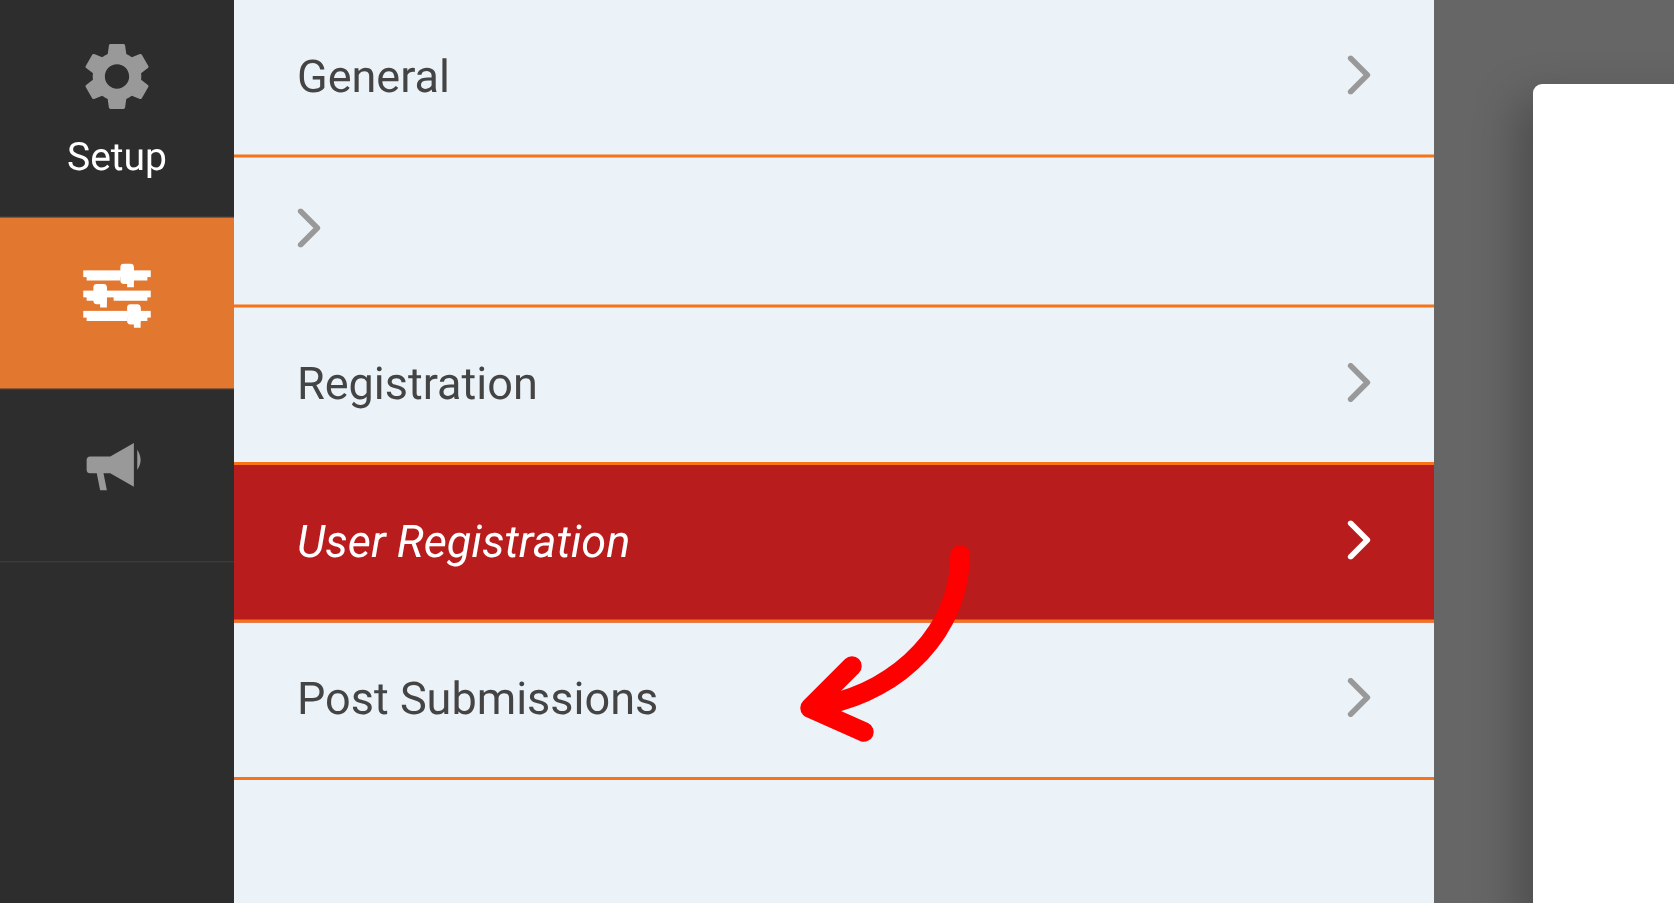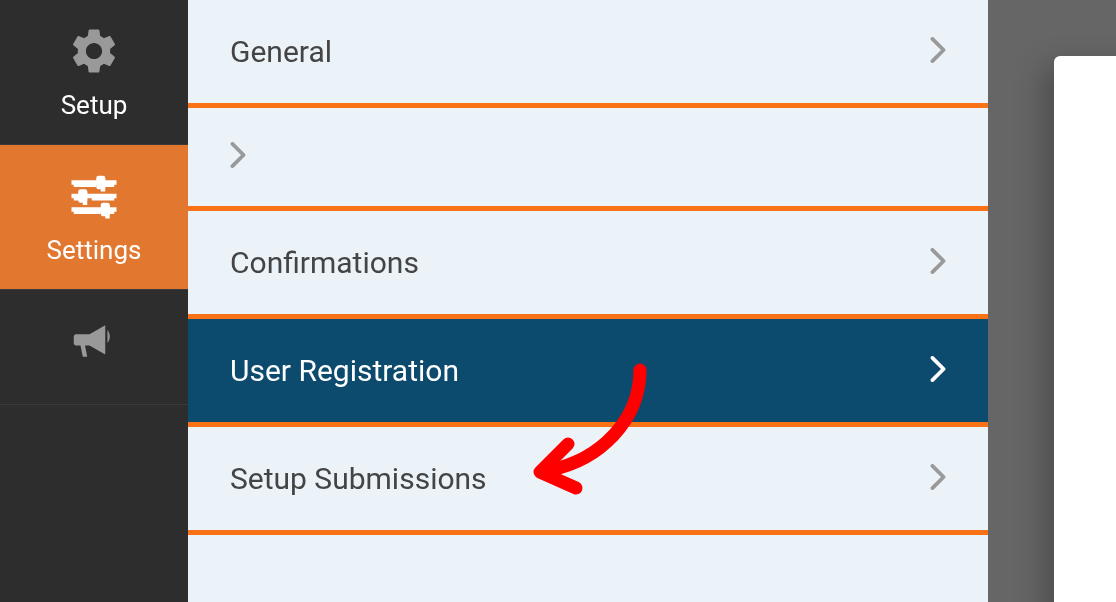--- a/index.html
+++ b/index.html
@@ -9,21 +9,21 @@
       width: 1116px;
       height: 602px;
       overflow: hidden;
       position: relative;
     }
     .container {
       display: flex;
       height: 100%;
     }
     .sidebar {
-      width: 188px;
+      width: 156px;
       background: #2d2d2d;
       display: flex;
       flex-direction: column;
     }
     .sidebar-item {
       display: flex;
       flex-direction: column;
       align-items: center;
       justify-content: center;
       padding: 24px 10px;
@@ -55,30 +55,31 @@
       width: 800px;
       background: #ebf3f9;
       display: flex;
       flex-direction: column;
     }
     .settings-item {
       display: flex;
       align-items: center;
       justify-content: space-between;
       padding: 34px 42px;
-      border-bottom: 5px solid #f97316;
+      border-bottom: 2px solid #f97316;
       cursor: pointer;
     }
     .settings-item .label {
       font-size: 30px;
       font-weight: 400;
       color: #444444;
     }
     .settings-item.selected {
-      background: #0c4a6e;
+      background: #b91c1c;
+      font-style: italic;
     }
     .settings-item.selected .label {
       color: #ffffff;
     }
     .settings-item .chevron svg {
       fill: #999999;
     }
     .settings-item.selected .chevron svg {
       fill: #ffffff;
     }
@@ -125,21 +126,20 @@
         <svg width="54" height="54" viewBox="0 0 24 24">
             <path d="M3 6h10v2H3V6zm14 0h4v2h-4V6zm-2-2h2v6h-2V4zM3 12h4v2H3v-2zm8 0h10v2H11v-2zm-4-2h2v6H7v-2zM3 18h12v2H3v-2zm16 0h2v2h-2v-2zm-2-2h2v6h-2v-6z" fill="#ffffff"></path>
             <rect x="2" y="5" width="20" height="2" fill="#ffffff"></rect>
             <rect x="13" y="3" width="4" height="6" rx="1" fill="#ffffff"></rect>
             <rect x="2" y="11" width="20" height="2" fill="#ffffff"></rect>
             <rect x="5" y="9" width="4" height="6" rx="1" fill="#ffffff"></rect>
             <rect x="2" y="17" width="20" height="2" fill="#ffffff"></rect>
             <rect x="15" y="15" width="4" height="6" rx="1" fill="#ffffff"></rect>
           </svg>
       </span>
-      <span class="sidebar-label">Settings</span>
     </div>
 
     <div class="sidebar-item">
       <span class="icon-wrap">
         <svg width="54" height="54" viewBox="0 0 24 24">
             <path d="M18 4v12l-6-4H6c-1.1 0-2-.9-2-2V8c0-1.1.9-2 2-2h6l6-4zm2 4c1.1 0 2 .9 2 2s-.9 2-2 2V8zM7 14h2l1 5H8l-1-5z" opacity="0"></path>
             <path d="M3 9v4c0 .55.45 1 1 1h2l1 5h2l-1-5h2l7 4V5l-7 4H4c-.55 0-1 .45-1 1zm16 1c0-1.66-1-3-1-3v6s1-1.34 1-3z"></path>
           </svg>
       </span>
     </div>
@@ -159,40 +159,40 @@
 
     <div class="settings-item">
       <span class="chevron">
         <svg width="16" height="26" viewBox="0 0 8 14">
             <path d="M1 1l6 6-6 6" stroke="#999" stroke-width="2" fill="none" stroke-linecap="round" stroke-linejoin="round"></path>
           </svg>
       </span>
     </div>
 
     <div class="settings-item">
-      <span class="label">Confirmations</span>
+      <span class="label">Registration</span>
       <span class="chevron">
         <svg width="16" height="26" viewBox="0 0 8 14">
             <path d="M1 1l6 6-6 6" stroke="#999" stroke-width="2" fill="none" stroke-linecap="round" stroke-linejoin="round"></path>
           </svg>
       </span>
     </div>
 
 
     <div class="settings-item selected">
       <span class="label">User Registration</span>
       <span class="chevron">
         <svg width="16" height="26" viewBox="0 0 8 14">
             <path d="M1 1l6 6-6 6" stroke="#fff" stroke-width="2" fill="none" stroke-linecap="round" stroke-linejoin="round"></path>
           </svg>
       </span>
     </div>
 
     <div class="settings-item">
-      <span class="label">Setup Submissions</span>
+      <span class="label">Post Submissions</span>
       <span class="chevron">
         <svg width="16" height="26" viewBox="0 0 8 14">
             <path d="M1 1l6 6-6 6" stroke="#999" stroke-width="2" fill="none" stroke-linecap="round" stroke-linejoin="round"></path>
           </svg>
       </span>
     </div>
 
   </div>
 
   <div class="right-strip">

